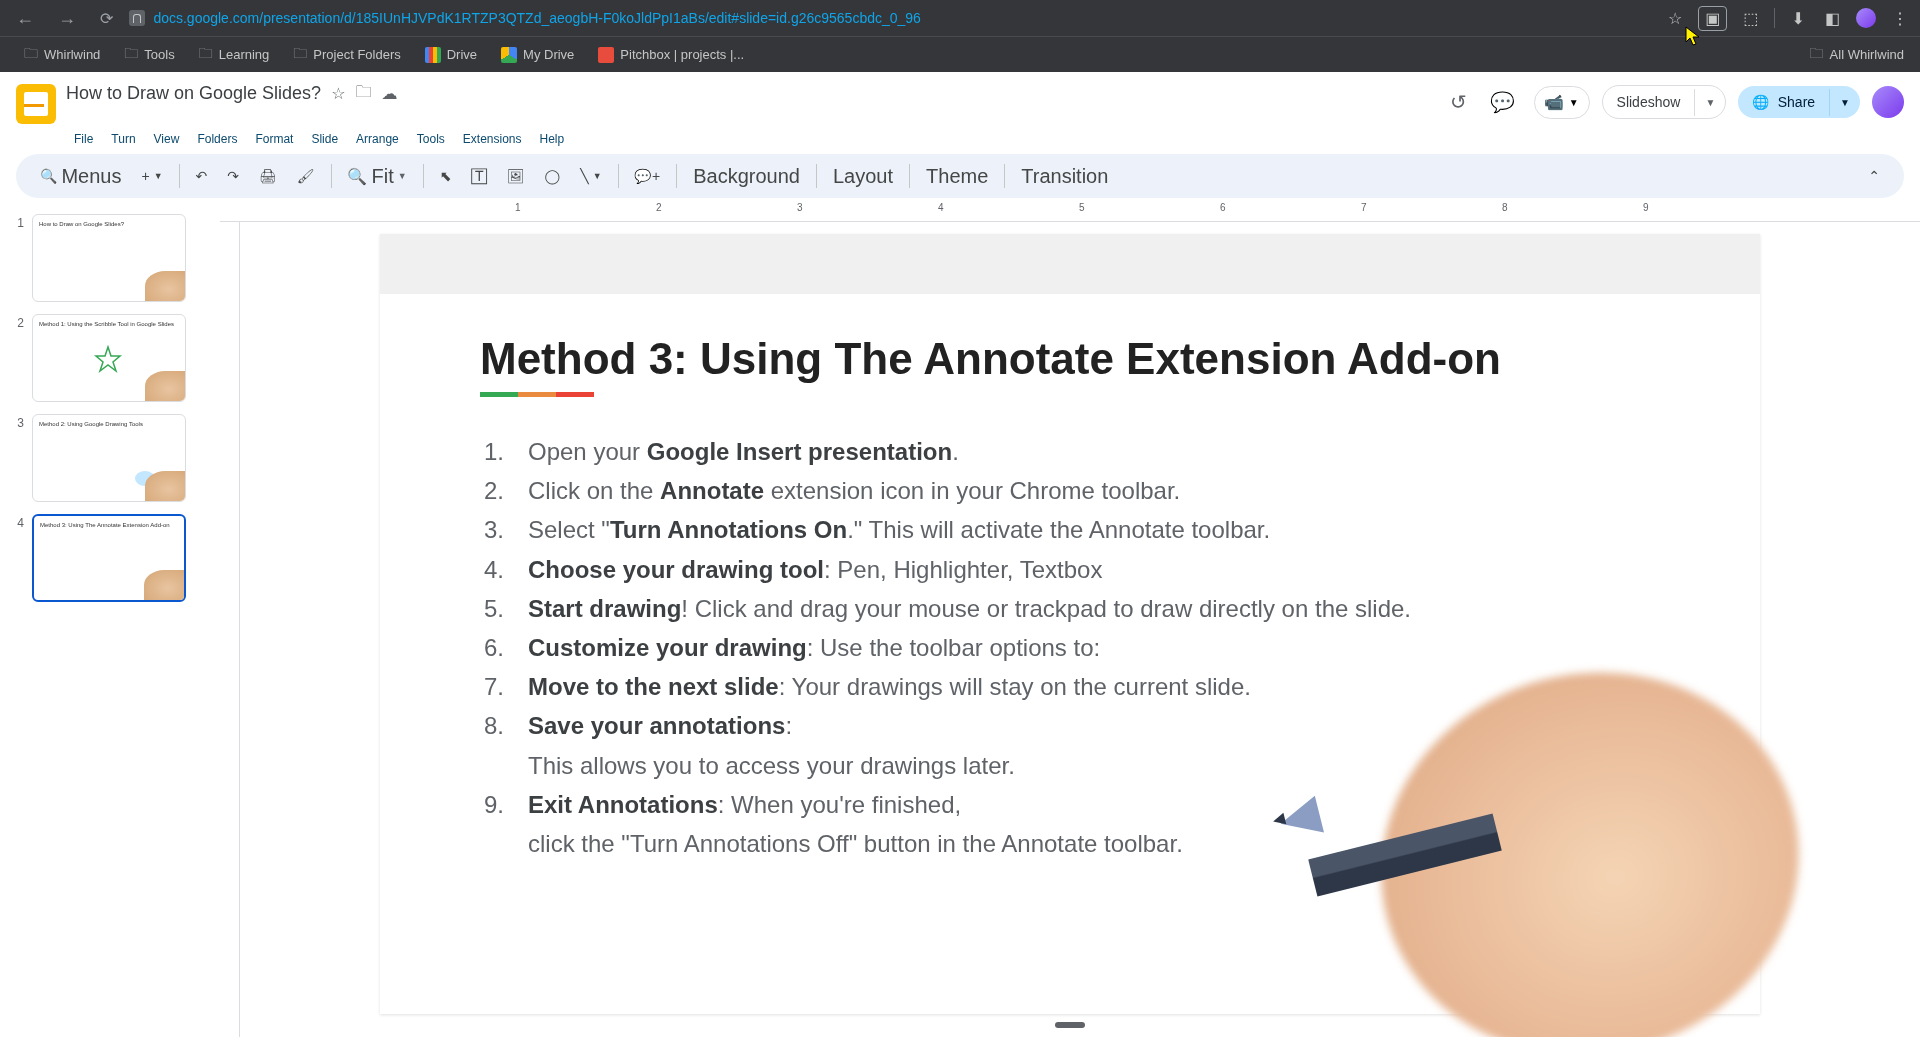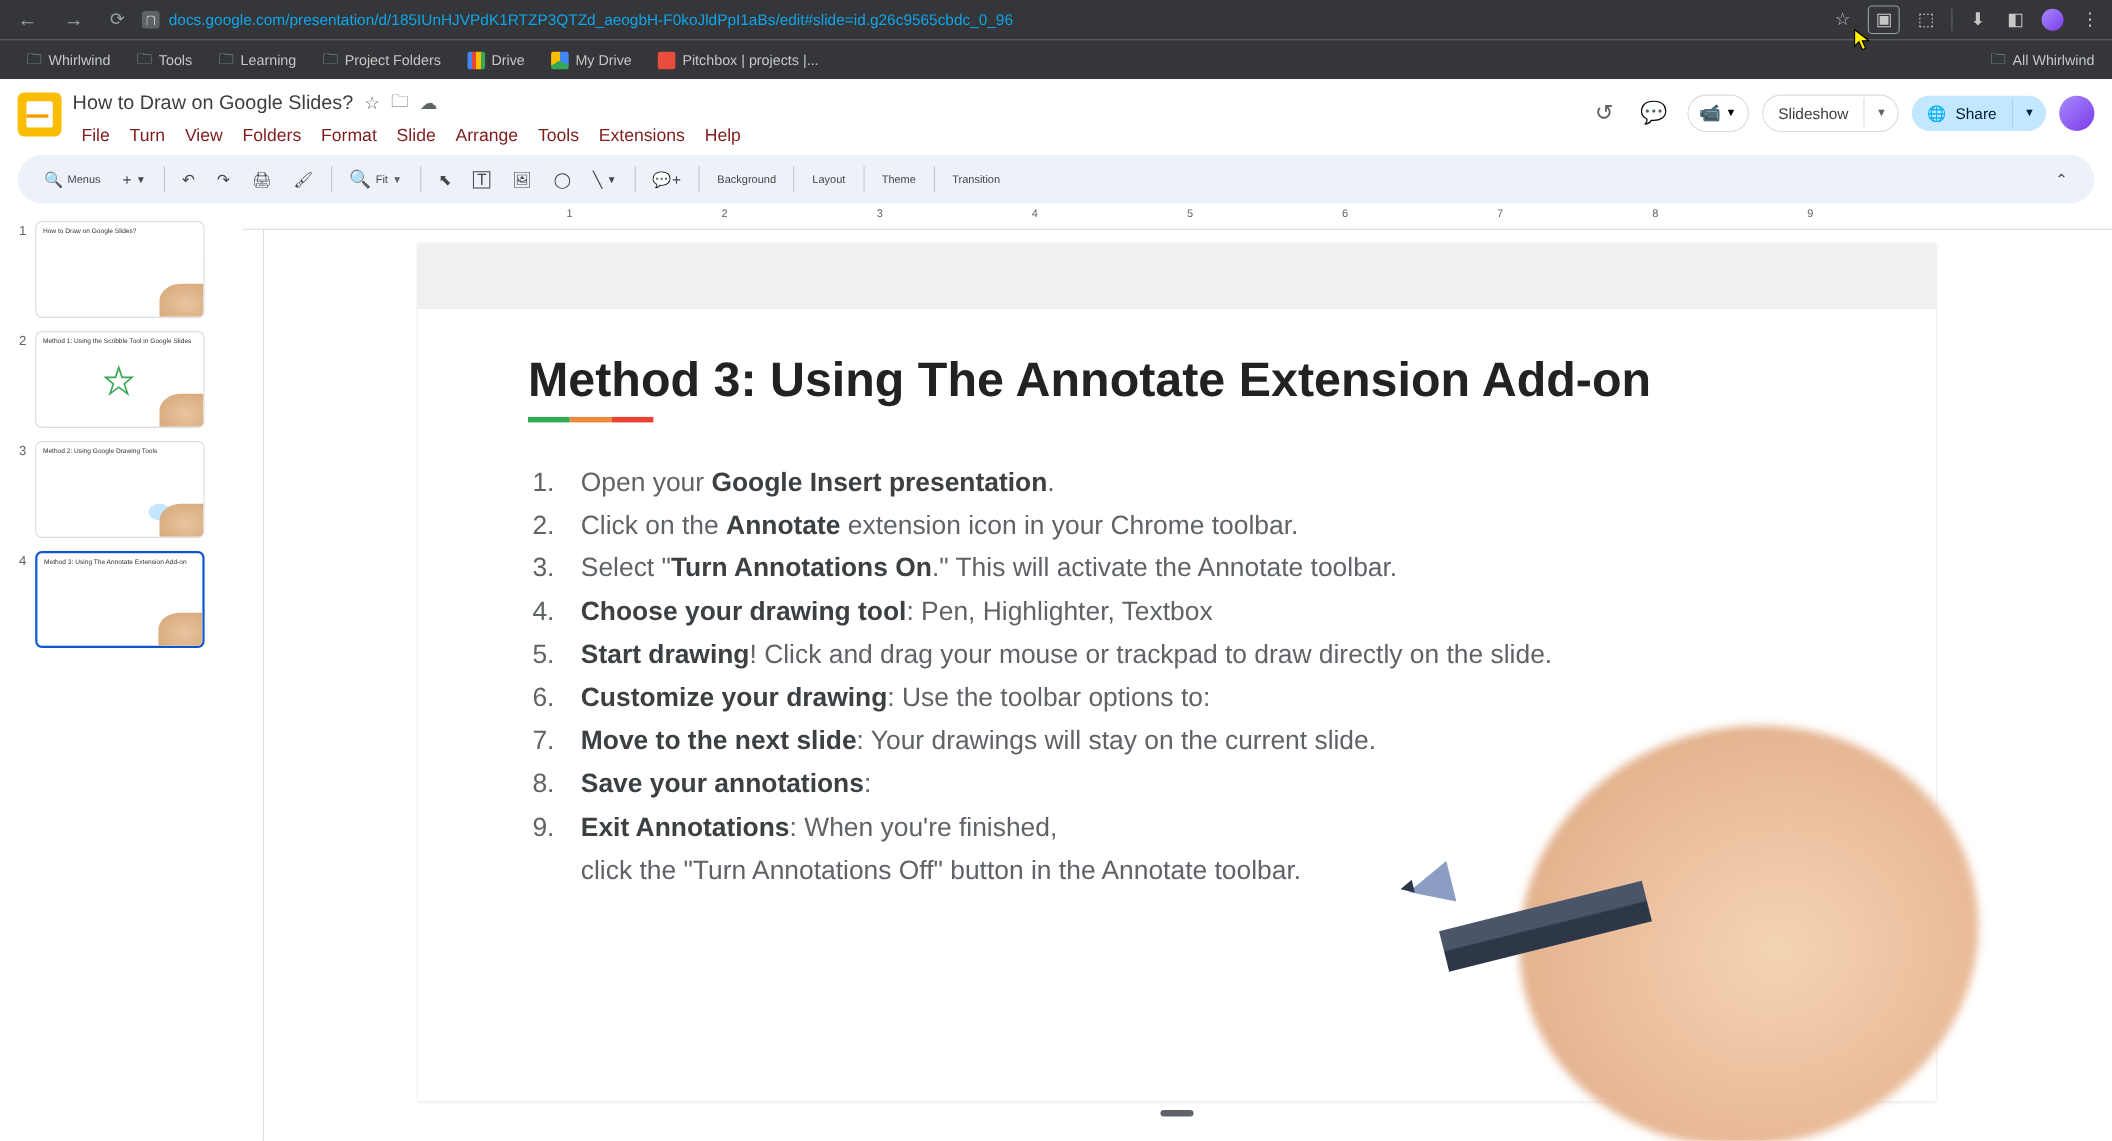--- a/index.html
+++ b/index.html
@@ -33,37 +33,37 @@
 
 .app-header { background: #fff; padding: 8px 16px 0; display: flex; align-items: flex-start; gap: 10px; }
 .app-logo { width: 40px; height: 40px; background: #fbbc04; border-radius: 6px; position: relative; margin-top: 4px; }
 .app-logo::after { content: ''; position: absolute; left: 8px; right: 8px; top: 8px; bottom: 8px; background: #fff; border-radius: 2px; }
 .app-logo::before { content: ''; position: absolute; left: 8px; right: 12px; top: 20px; height: 3px; background: #f29900; z-index: 1; }
 .header-left { flex: 1; }
 .doc-title-row { display: flex; align-items: center; gap: 10px; }
 .doc-title { font-size: 18px; color: #3c4043; }
 .title-icon { color: #5f6368; font-size: 16px; cursor: pointer; }
 .menu-bar { display: flex; gap: 2px; margin-top: 4px; }
-.menu-item { font-size: 16px; color: #7f1d1d; padding: 4px 8px; cursor: pointer; border-radius: 4px; }
+.menu-item { font-size: 12px; color: #0c4a6e; padding: 4px 8px; cursor: pointer; border-radius: 4px; margin-top: 17px; }
 .header-right { display: flex; align-items: center; gap: 12px; padding-top: 4px; }
 .hr-icon { color: #5f6368; font-size: 20px; cursor: pointer; padding: 6px; }
 .meet-btn { display: flex; align-items: center; gap: 4px; border: 1px solid #dadce0; border-radius: 20px; padding: 6px 10px; cursor: pointer; }
 .slideshow-btn { display: flex; align-items: center; border: 1px solid #dadce0; border-radius: 20px; overflow: hidden; }
 .slideshow-main { padding: 8px 14px; font-size: 14px; color: #3c4043; cursor: pointer; }
 .slideshow-dd { padding: 8px 10px; border-left: 1px solid #dadce0; cursor: pointer; color: #5f6368; font-size: 10px; }
 .share-btn { display: flex; align-items: center; background: #c2e7ff; border-radius: 20px; overflow: hidden; }
 .share-main { display: flex; align-items: center; gap: 8px; padding: 8px 14px; font-size: 14px; color: #001d35; cursor: pointer; font-weight: 500; }
 .share-dd { padding: 8px 10px; border-left: 1px solid #a4d4f4; cursor: pointer; color: #001d35; font-size: 10px; }
 .profile-avatar { width: 32px; height: 32px; border-radius: 50%; background: linear-gradient(135deg, #a78bfa, #7c3aed); cursor: pointer; }
 
 
 .toolbar { background: #edf2fa; height: 44px; display: flex; align-items: center; padding: 0 16px; gap: 4px; border-radius: 24px; margin: 4px 16px; }
 .tb-btn { padding: 6px 8px; color: #444746; cursor: pointer; font-size: 14px; border-radius: 4px; display: flex; align-items: center; gap: 4px; }
 .tb-sep { width: 1px; height: 24px; background: #c4c7c5; margin: 0 4px; }
-.tb-text { font-size: 10px; color: #444746; }
+.tb-text { font-size: 20px; color: #444746; }
 .zoom-dd { display: flex; align-items: center; gap: 4px; padding: 4px 8px; cursor: pointer; }
 .tb-end { margin-left: auto; }
 
 
 .workspace { display: flex; height: calc(100% - 168px); }
 .filmstrip { width: 220px; background: #fff; padding: 12px 8px; overflow-y: auto; }
 .thumb-row { display: flex; gap: 8px; margin-bottom: 12px; }
 .thumb-num { font-size: 12px; color: #5f6368; width: 16px; text-align: right; padding-top: 2px; }
 .thumb { width: 154px; height: 88px; border: 1px solid #dadce0; border-radius: 6px; background: #fff; cursor: pointer; position: relative; overflow: hidden; }
 .thumb.selected { border: 2px solid #0b57d0; }
@@ -324,20 +324,24 @@
             </div>
             <div class="step-item">
               <div class="step-num">7.</div>
               <div class="step-text"><strong>Move to the next slide</strong>: Your drawings will stay on the current slide.</div>
             </div>
             <div class="step-item">
               <div class="step-num">8.</div>
               <div class="step-text"><strong>Save your annotations</strong>:</div>
             </div>
             <div class="step-item">
+              <div class="step-num"></div>
+              <div class="step-text">This allows you to access your drawings later.</div>
+            </div>
+            <div class="step-item">
               <div class="step-num">9.</div>
               <div class="step-text"><strong>Exit Annotations</strong>: When you're finished,</div>
             </div>
             <div class="step-item">
               <div class="step-num"></div>
               <div class="step-text">click the "Turn Annotations Off" button in the Annotate toolbar.</div>
             </div>
           </div>
       </div>
       <div class="slide-hand">

